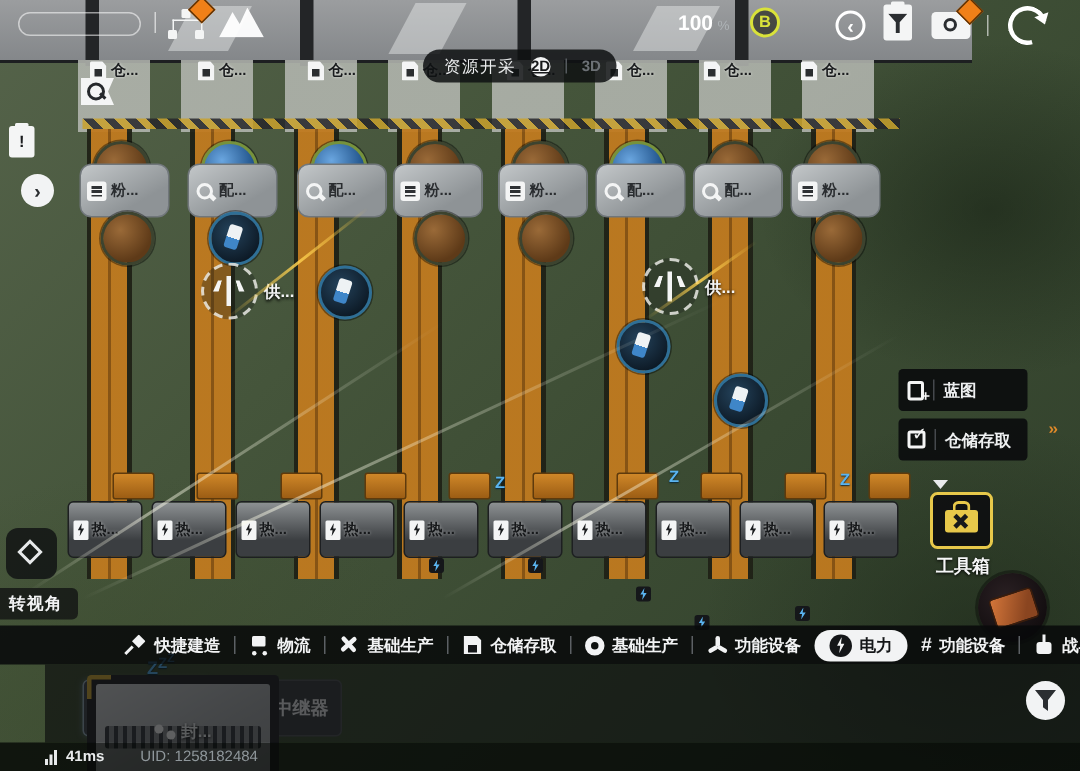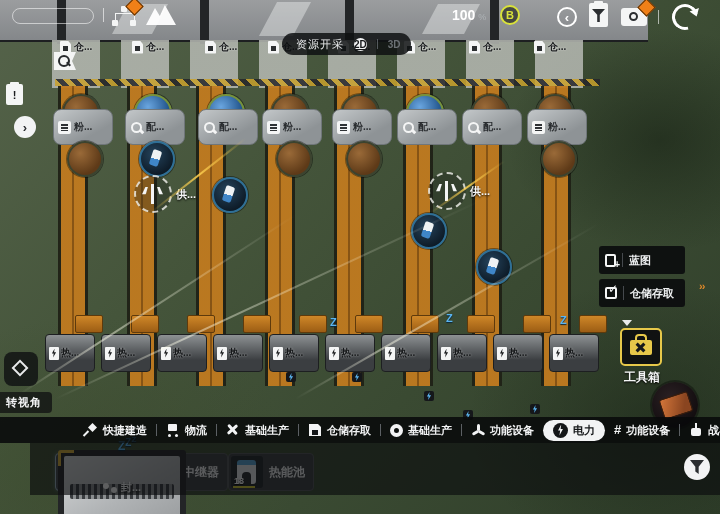--- a/index.html
+++ b/index.html
@@ -71,21 +71,21 @@
     background-position:0 0,0 0,100% 100%,100% 100%;}
   .sealer::before{content:"";position:absolute;inset:6px;border-radius:2px;
     background:linear-gradient(150deg,#d6d8d9,#b0b3b5 55%,#989b9d);}
   .sealer::after{content:"";position:absolute;left:12px;right:12px;top:34px;height:15px;
     background:repeating-linear-gradient(90deg,#3a3d40 0 3px,#8b8e90 3px 6px);border-radius:2px;}
   .s-row{position:absolute;left:0;top:30px;width:100%;display:flex;justify-content:center;gap:4px;z-index:2;align-items:center;}
   .s-ic{width:14px;height:10px;position:relative;flex:none;}
   .s-ic::before,.s-ic::after{content:"";position:absolute;width:6px;height:6px;border-radius:50%;background:#fff;}
   .s-ic::before{left:0;top:0;} .s-ic::after{right:0;bottom:0;}
   .s-t{font-size:11px;font-weight:bold;color:#f4f5f6;text-shadow:0 1px 2px #000;}
-  .zzz{position:absolute;top:-18px;left:60px;z-index:3;color:#5ab4f0;font-weight:bold;
+  .zzz{position:absolute;top:-18px;left:40px;z-index:3;color:#5ab4f0;font-weight:bold;
     text-shadow:0 1px 1px #05263c;}
   .zzz i{font-style:normal;display:inline-block;}
   .zzz i:nth-child(1){font-size:12px;transform:translateY(4px);}
   .zzz i:nth-child(2){font-size:10px;}
   .zzz i:nth-child(3){font-size:8px;transform:translateY(-4px);}
   .zone{color:#5ab4f0;font-weight:bold;font-size:11px;z-index:5;text-shadow:0 1px 1px #05263c;}
 
   .cbox{width:26px;height:16px;background:linear-gradient(#cf8728,#9c5d14);border:1px solid #5e3a0c;
     border-radius:2px;z-index:4;}
   .thermal{z-index:5;width:50px;height:38px;border-radius:4px;border:1px solid #1d1f21;
@@ -572,23 +572,25 @@
       </span>
     <span class="clab">供电桩</span>
   </div>
   <div class="abs card" style="left:142px;top:453px;">
     <span class="tile">
         <i class="g-relay"></i>
         <b class="cnt">148</b>
       </span>
     <span class="clab">中继器</span>
   </div>
-  <div class="abs card" style="left:228px;top:453px;">
-    <span class="tile ybar">
-        <i class="g-pool"></i>
-        <b class="cnt">18</b>
+  <div class="abs filterb"></div>
+
+  <div class="abs statusbar">
+    <span class="sig">
+        <i></i>
+        <i></i>
+        <i></i>
       </span>
-    <span class="clab">热能池</span>
-  </div>
-  <div class="abs filterb"></div>
-
+    <span class="ping">41ms</span>
+    <span class="uid">UID: 1258182484</span>
+  </div>
 
 </div>
 
 </body></html>

